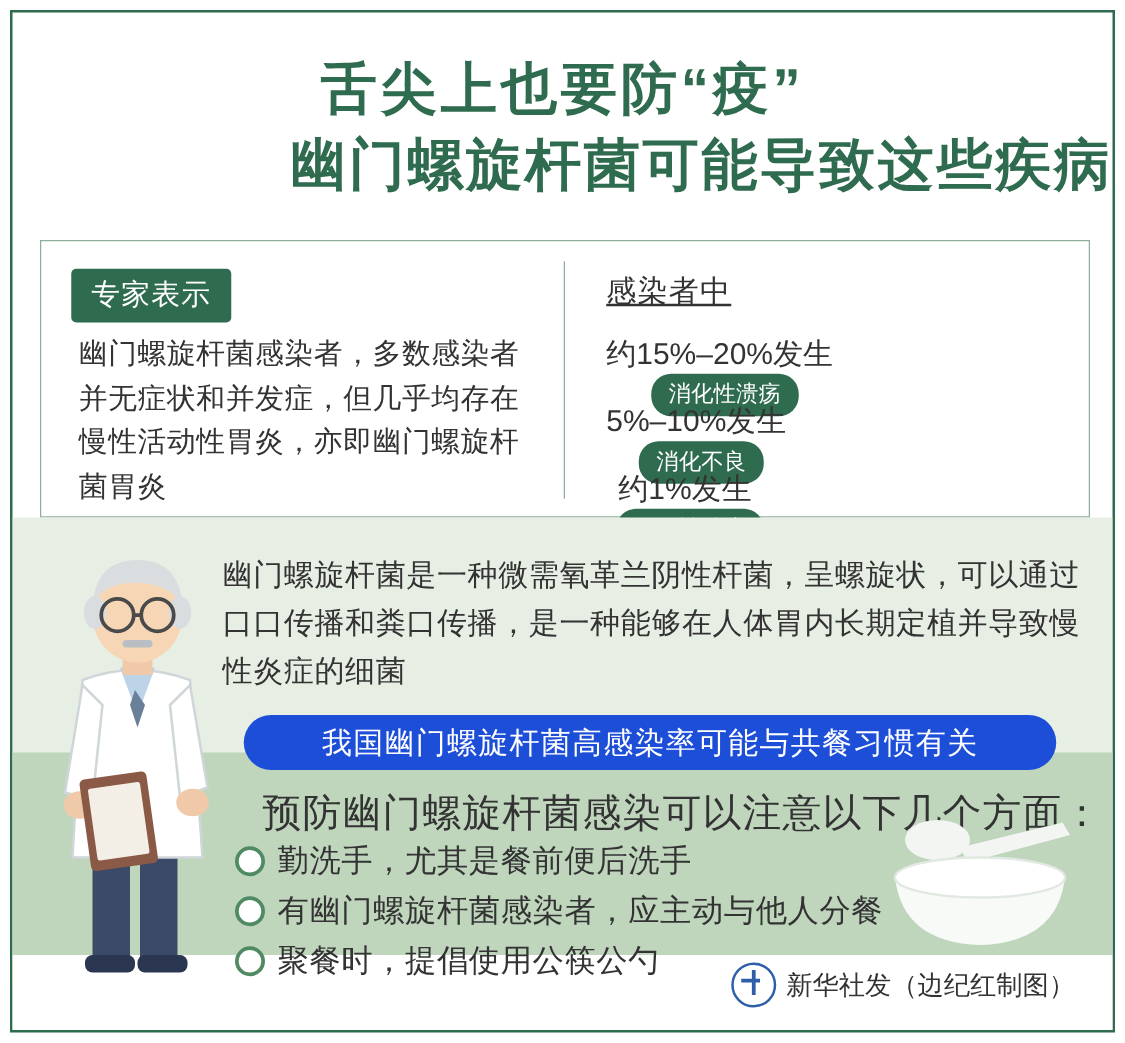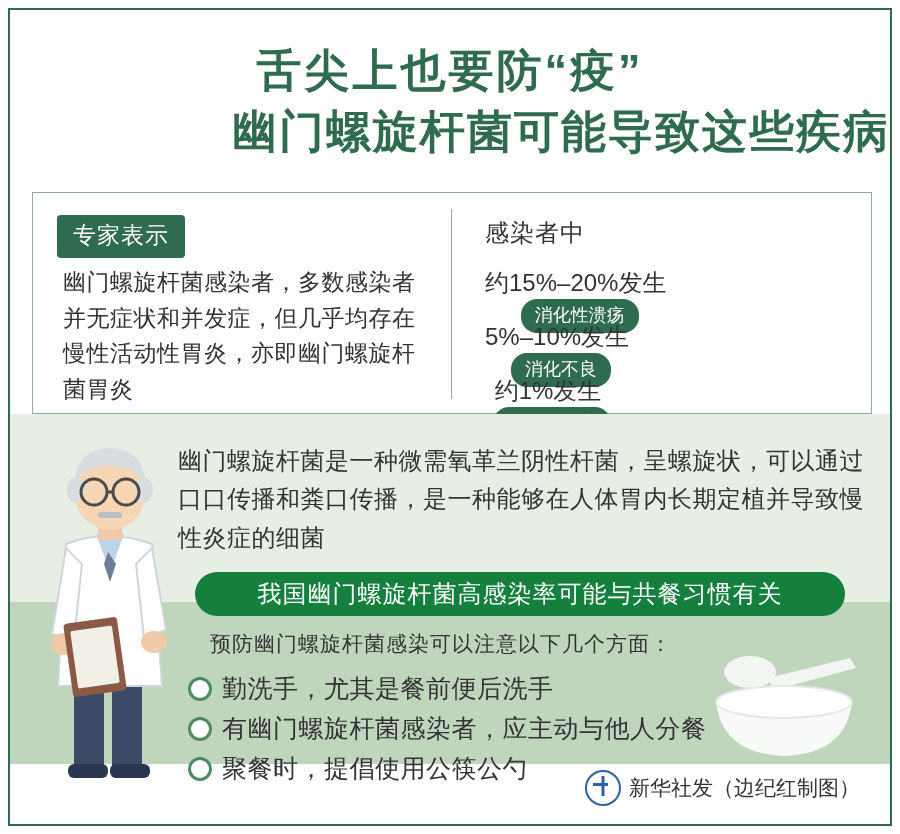--- a/index.html
+++ b/index.html
@@ -94,20 +94,21 @@
     line-height: 1.55;
     letter-spacing: 0.5px;
   }
   .stats-head {
     position: absolute;
     left: 452px;
     top: 24px;
     font-size: 24px;
     color: #333333;
     letter-spacing: 1px;
+    text-decoration: underline;
   }
   .stat-row {
     position: absolute;
     left: 452px;
     display: flex;
     align-items: center;
     font-size: 24px;
     color: #333333;
     flex-direction: column;
   }
@@ -159,35 +160,35 @@
     line-height: 1.6;
     letter-spacing: 0.5px;
   }
   
   .banner {
     position: absolute;
     left: 185px;
     top: 562px;
     width: 650px;
     height: 44px;
-    background: #15803d;
+    background: #1d4ed8;
     border-radius: 22px;
     color: #ffffff;
     font-size: 24px;
     display: flex;
     align-items: center;
     justify-content: center;
     letter-spacing: 1px;
   }
   
   .prevent-head {
     position: absolute;
     left: 200px;
     top: 620px;
-    font-size: 21px;
+    font-size: 31px;
     color: #333333;
     letter-spacing: 1px;
   }
   .prevent-item {
     position: absolute;
     left: 178px;
     display: flex;
     align-items: center;
     font-size: 25px;
     color: #333333;

